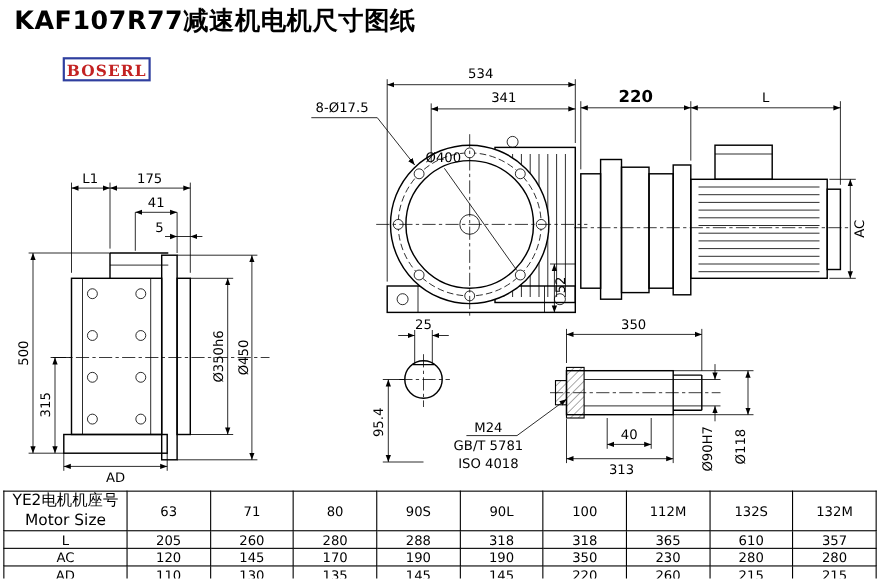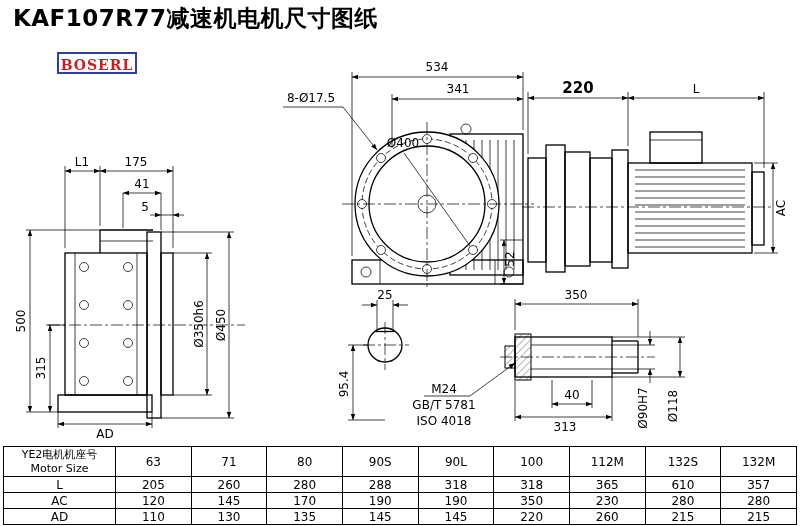--- a/index.html
+++ b/index.html
@@ -28,21 +28,21 @@
   text.d{font-family:"DejaVu Sans","Liberation Sans",sans-serif;font-size:12px;fill:#000;text-anchor:middle}
   text.big{font-size:15px;font-weight:bold}
   
   .size-table{
     position:absolute;left:3px;top:446px;width:794px;border-collapse:collapse;
     table-layout:fixed;font-size:12px;background:#fff;
   }
   .size-table th,.size-table td{border:1px solid #000;text-align:center;padding:0;font-weight:normal}
   .size-table thead tr{height:30px}
   .size-table tbody tr{height:16px}
-  .size-table th div{font-size:11px;line-height:1.25}
+  .size-table th div{font-size:14px;line-height:1.25}
   .size-table col.c0{width:112px}
 </style>
 </head>
 <body>
 
 <div class="title">KAF107R77减速机电机尺寸图纸</div>
 <div class="logo">BOSERL</div>
 
 <svg class="drawing" width="800" height="446" viewBox="0 0 800 446">
   <defs>

